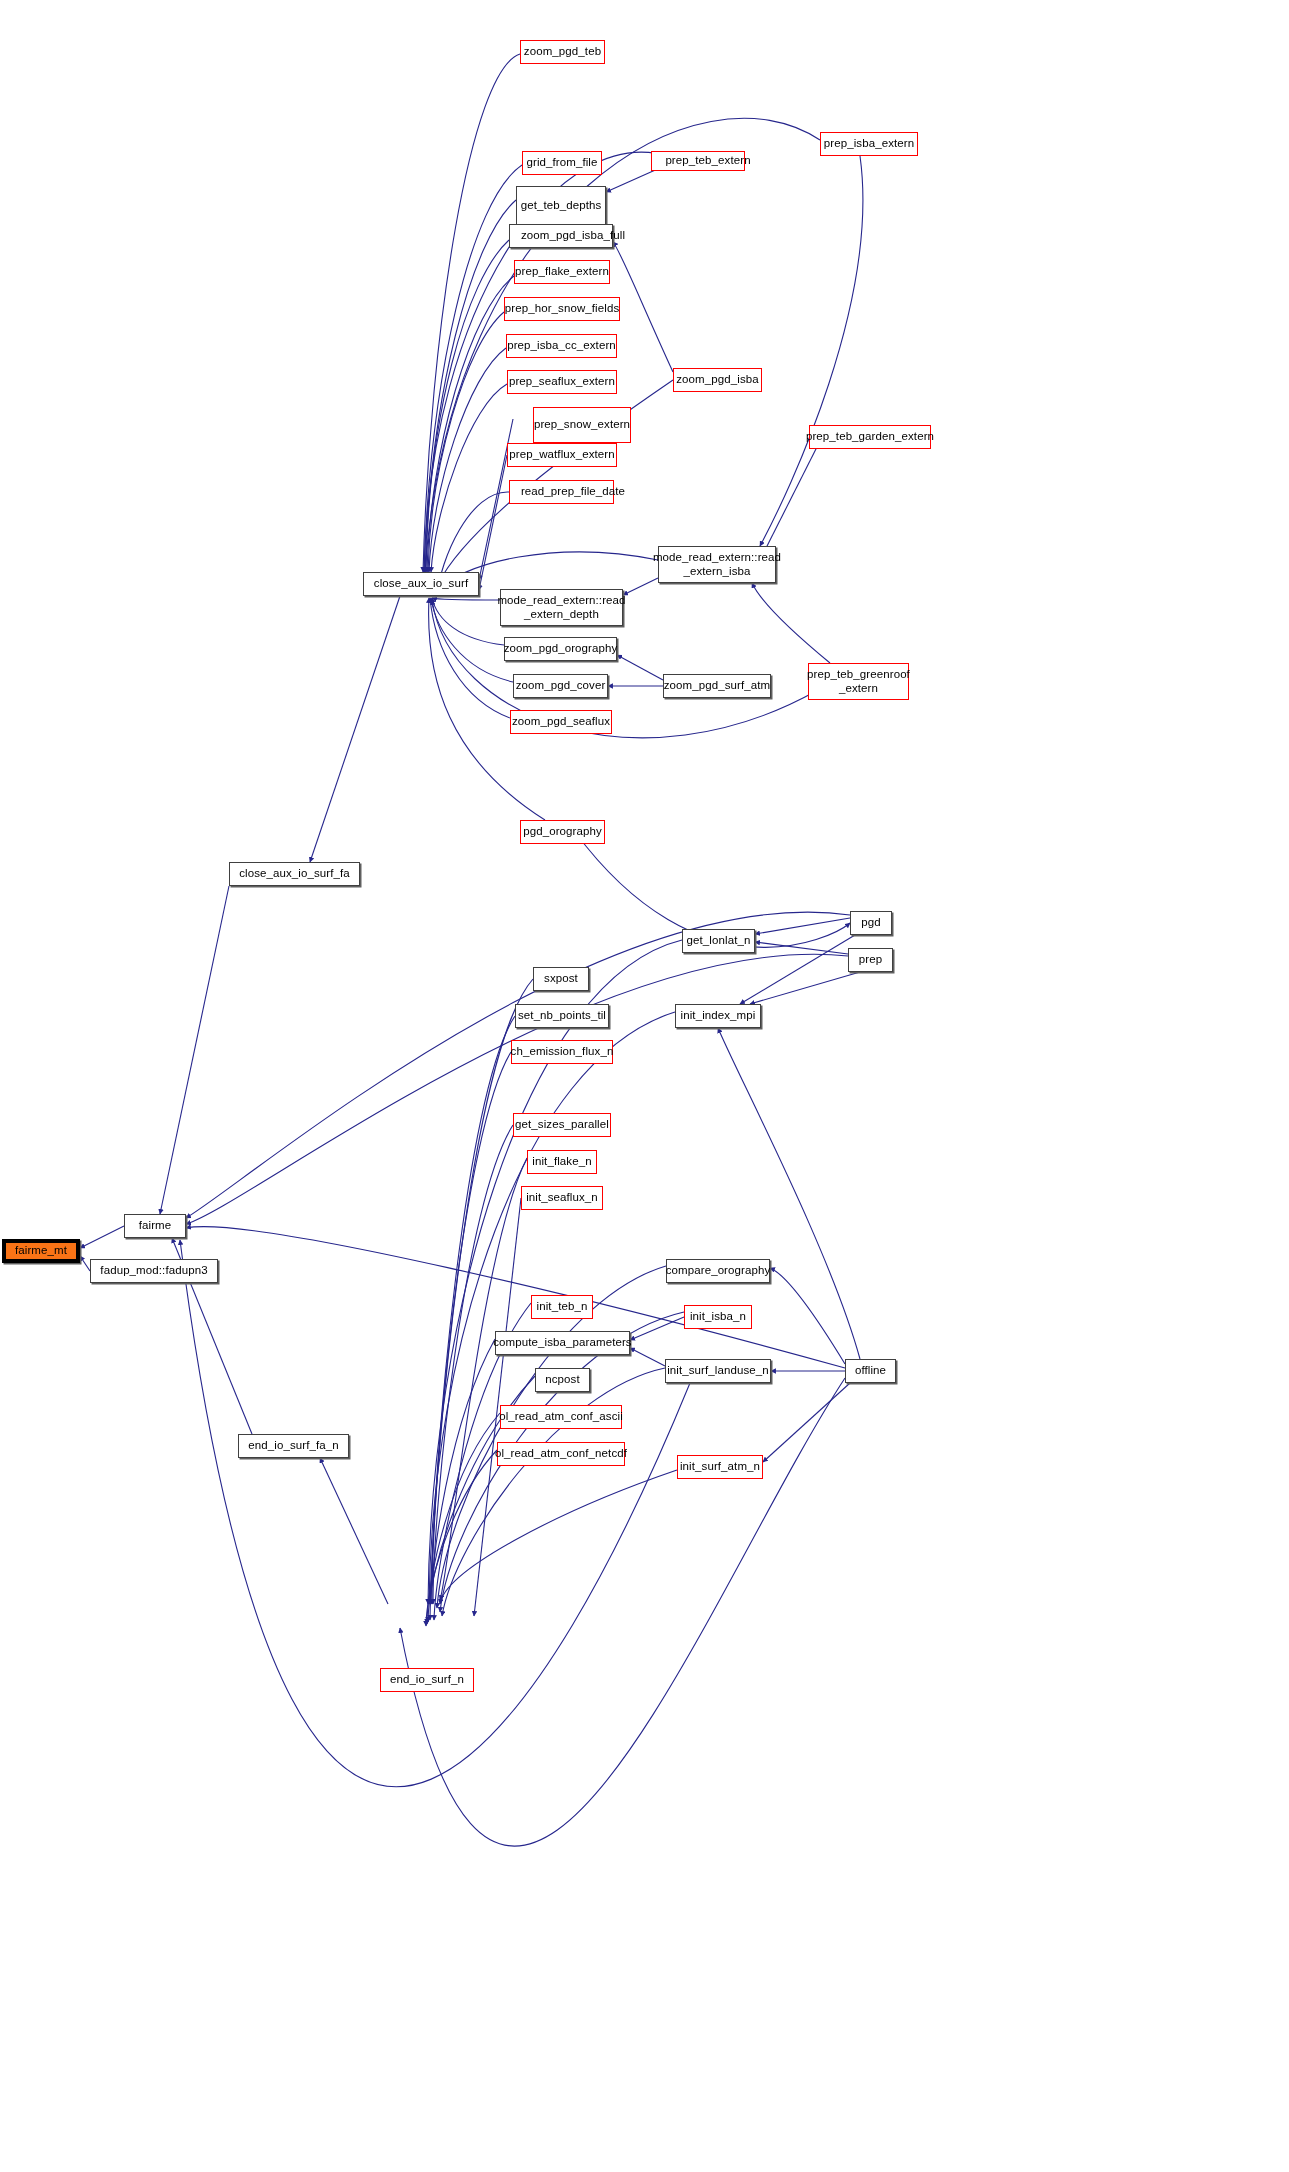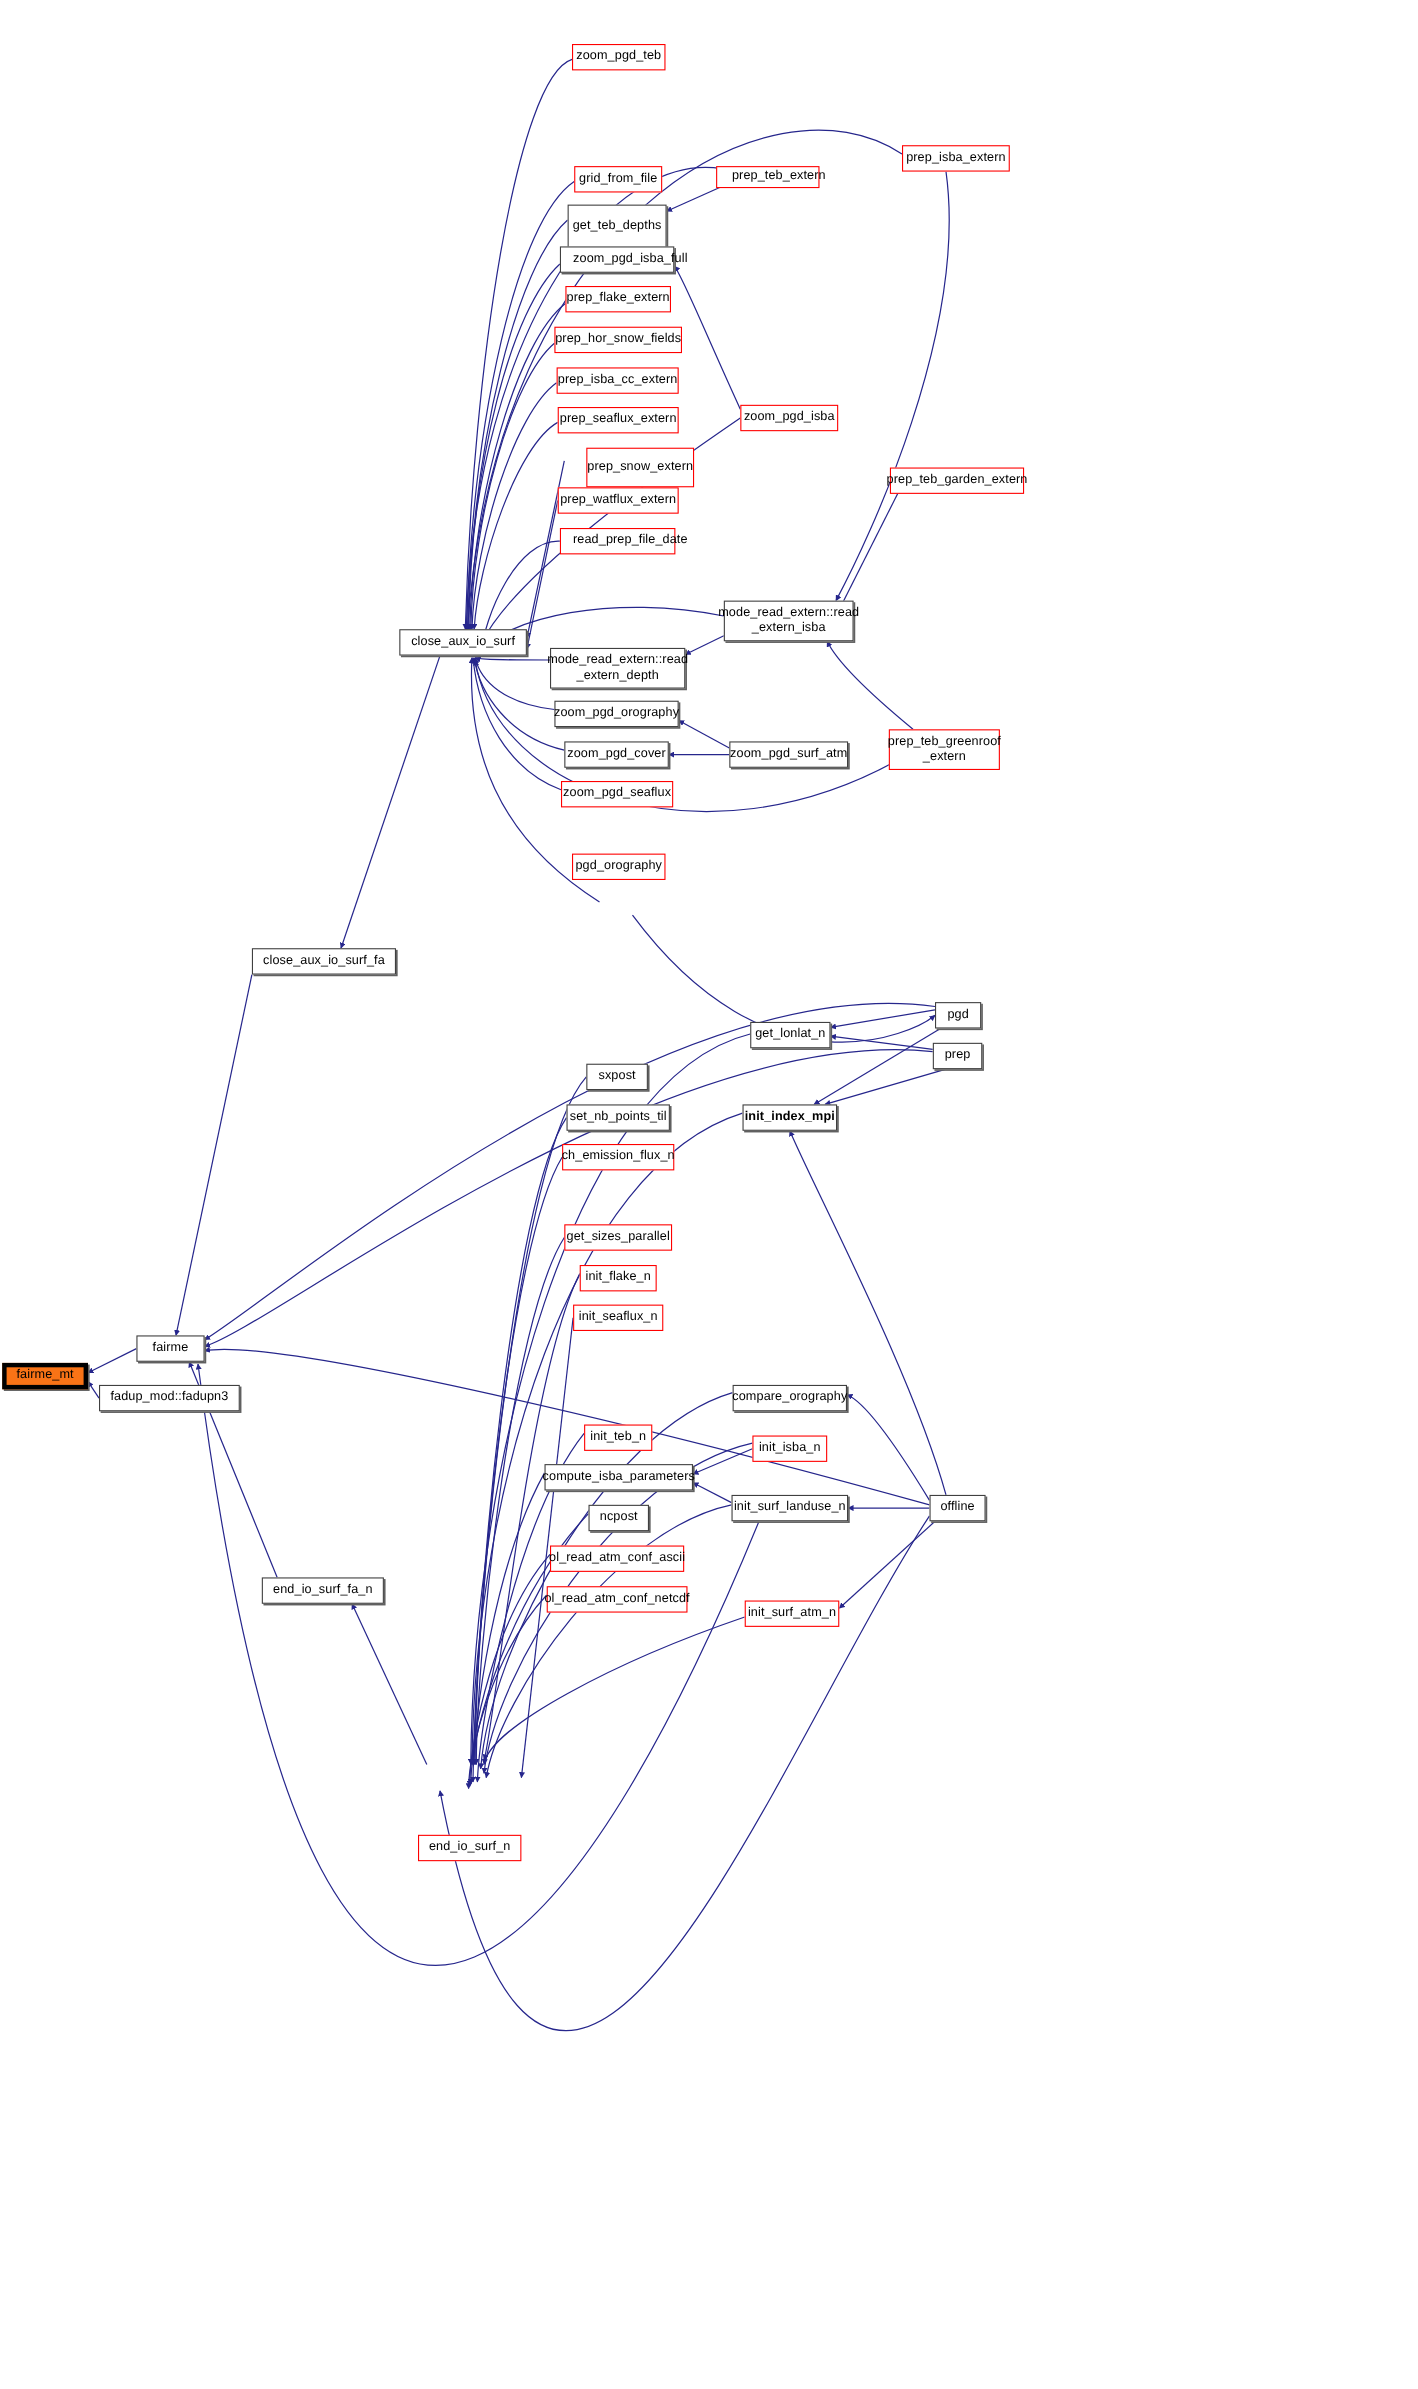--- a/index.html
+++ b/index.html
@@ -131,39 +131,39 @@
       <div class="node red" style="left: 506px; top: 334px; width: 111px; height: 24px;">prep_isba_cc_extern</div>
       <div class="node red" style="left: 507px; top: 370px; width: 110px; height: 24px;">prep_seaflux_extern</div>
       <div class="node red" style="left: 533px; top: 407px; width: 98px; height: 36px;">prep_snow_extern</div>
       <div class="node red" style="left: 507px; top: 443px; width: 110px; height: 24px;">prep_watflux_extern</div>
       <div class="node red" style="left: 509px; top: 480px; width: 105px; height: 24px; padding-left: 23px;">read_prep_file_date</div>
       <div class="node black shadow" style="left: 500px; top: 589px; width: 123px; height: 37px;">mode_read_extern::read
 _extern_depth</div>
       <div class="node black shadow" style="left: 504px; top: 637px; width: 113px; height: 24px;">zoom_pgd_orography</div>
       <div class="node black shadow" style="left: 513px; top: 674px; width: 95px; height: 24px;">zoom_pgd_cover</div>
       <div class="node red" style="left: 510px; top: 710px; width: 102px; height: 24px;">zoom_pgd_seaflux</div>
-      <div class="node red" style="left: 520px; top: 776px; width: 85px; height: 24px;">pgd_orography</div>
+      <div class="node red" style="left: 520px; top: 820px; width: 85px; height: 24px;">pgd_orography</div>
       <div class="node black shadow" style="left: 533px; top: 967px; width: 56px; height: 24px;">sxpost</div>
       <div class="node black shadow" style="left: 515px; top: 1004px; width: 94px; height: 24px;">set_nb_points_til</div>
       <div class="node red" style="left: 511px; top: 1040px; width: 102px; height: 24px;">ch_emission_flux_n</div>
       <div class="node red" style="left: 513px; top: 1113px; width: 98px; height: 24px;">get_sizes_parallel</div>
       <div class="node red" style="left: 527px; top: 1150px; width: 70px; height: 24px;">init_flake_n</div>
       <div class="node red" style="left: 521px; top: 1186px; width: 82px; height: 24px;">init_seaflux_n</div>
       <div class="node red" style="left: 531px; top: 1295px; width: 62px; height: 24px;">init_teb_n</div>
       <div class="node black shadow" style="left: 495px; top: 1331px; width: 135px; height: 24px;">compute_isba_parameters</div>
       <div class="node black shadow" style="left: 535px; top: 1368px; width: 55px; height: 24px;">ncpost</div>
       <div class="node red" style="left: 500px; top: 1405px; width: 122px; height: 24px;">ol_read_atm_conf_ascii</div>
       <div class="node red" style="left: 497px; top: 1442px; width: 128px; height: 24px;">ol_read_atm_conf_netcdf</div>
       <div class="node red" style="left: 651px; top: 151px; width: 94px; height: 20px; padding-left: 20px;">prep_teb_extern</div>
       <div class="node red" style="left: 673px; top: 368px; width: 89px; height: 24px;">zoom_pgd_isba</div>
       <div class="node black shadow" style="left: 658px; top: 546px; width: 118px; height: 37px;">mode_read_extern::read
 _extern_isba</div>
       <div class="node black shadow" style="left: 663px; top: 674px; width: 108px; height: 24px;">zoom_pgd_surf_atm</div>
       <div class="node black shadow" style="left: 682px; top: 929px; width: 73px; height: 24px;">get_lonlat_n</div>
-      <div class="node black shadow" style="left: 675px; top: 1004px; width: 86px; height: 24px; font-weight: bold;">init_index_mpi</div>
+      <div class="node black shadow" style="left: 675px; top: 1004px; width: 86px; height: 24px;">init_index_mpi</div>
       <div class="node black shadow" style="left: 666px; top: 1259px; width: 104px; height: 24px;">compare_orography</div>
       <div class="node red" style="left: 684px; top: 1305px; width: 68px; height: 24px;">init_isba_n</div>
       <div class="node black shadow" style="left: 665px; top: 1359px; width: 106px; height: 24px;">init_surf_landuse_n</div>
       <div class="node red" style="left: 677px; top: 1455px; width: 86px; height: 24px;">init_surf_atm_n</div>
       <div class="node red" style="left: 820px; top: 132px; width: 98px; height: 24px;">prep_isba_extern</div>
       <div class="node red" style="left: 809px; top: 425px; width: 122px; height: 24px;">prep_teb_garden_extern</div>
       <div class="node red" style="left: 808px; top: 663px; width: 101px; height: 37px;">prep_teb_greenroof
 _extern</div>
       <div class="node black shadow" style="left: 850px; top: 911px; width: 42px; height: 24px;">pgd</div>
       <div class="node black shadow" style="left: 848px; top: 948px; width: 45px; height: 24px;">prep</div>

